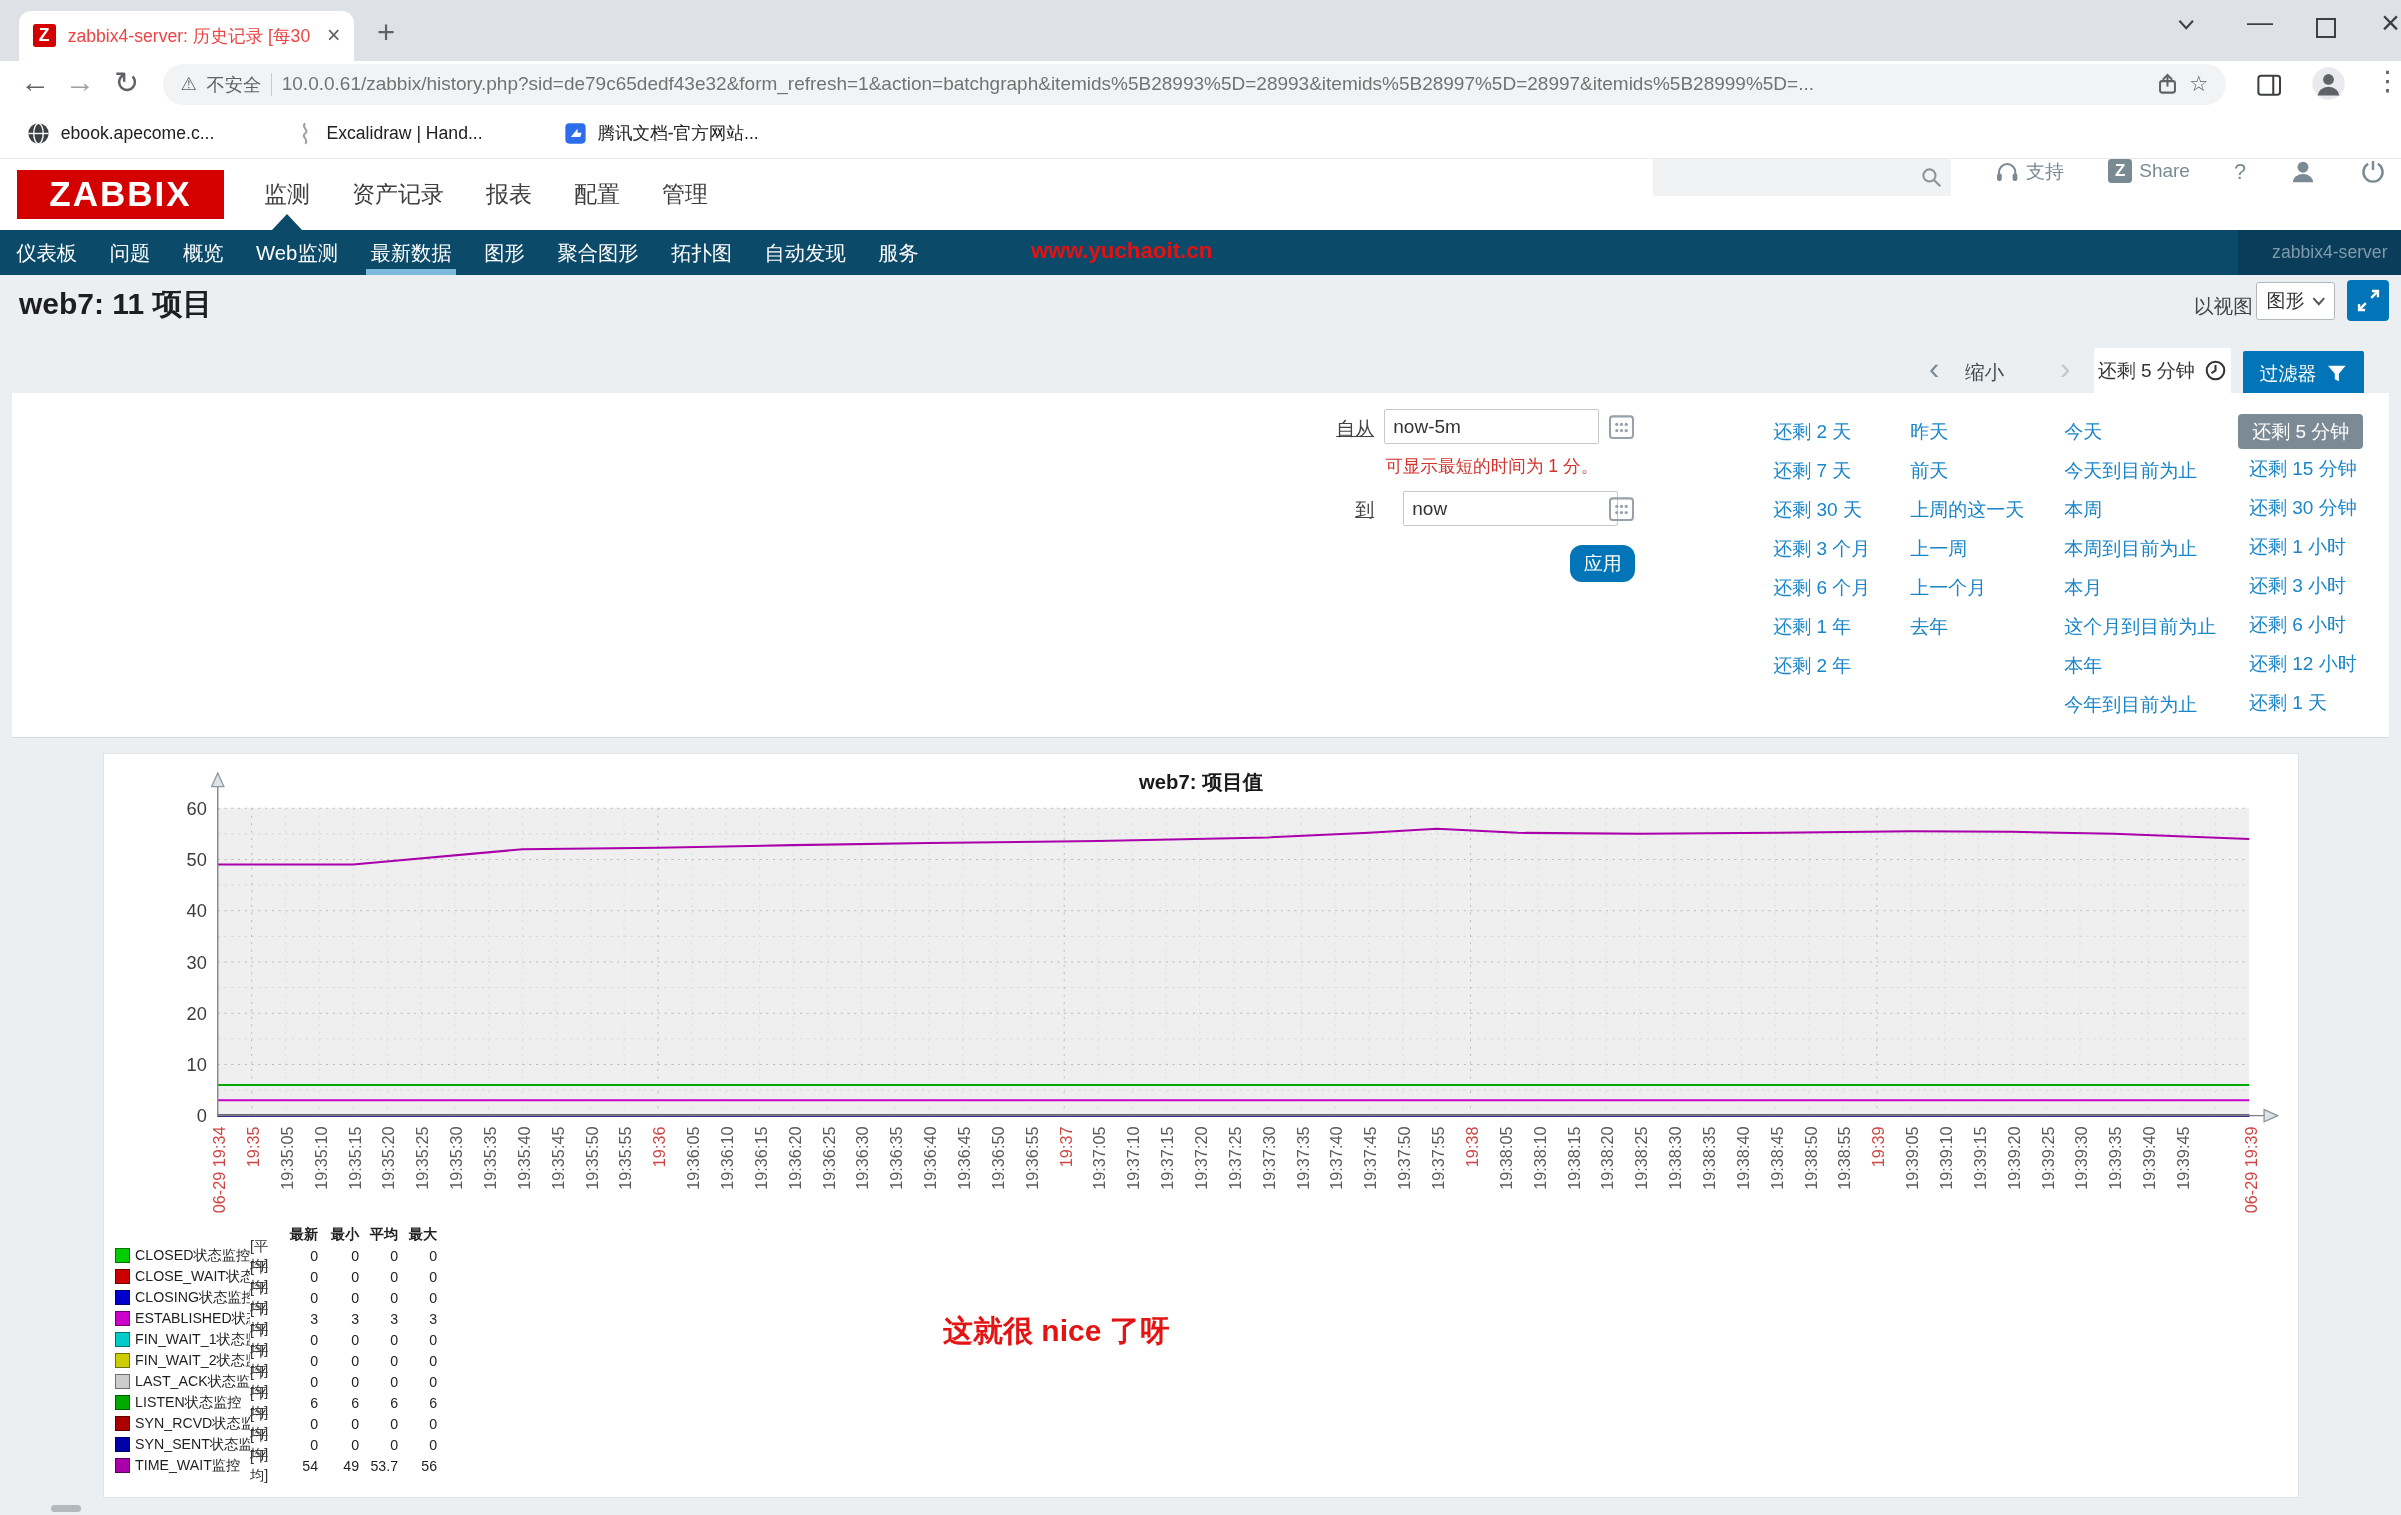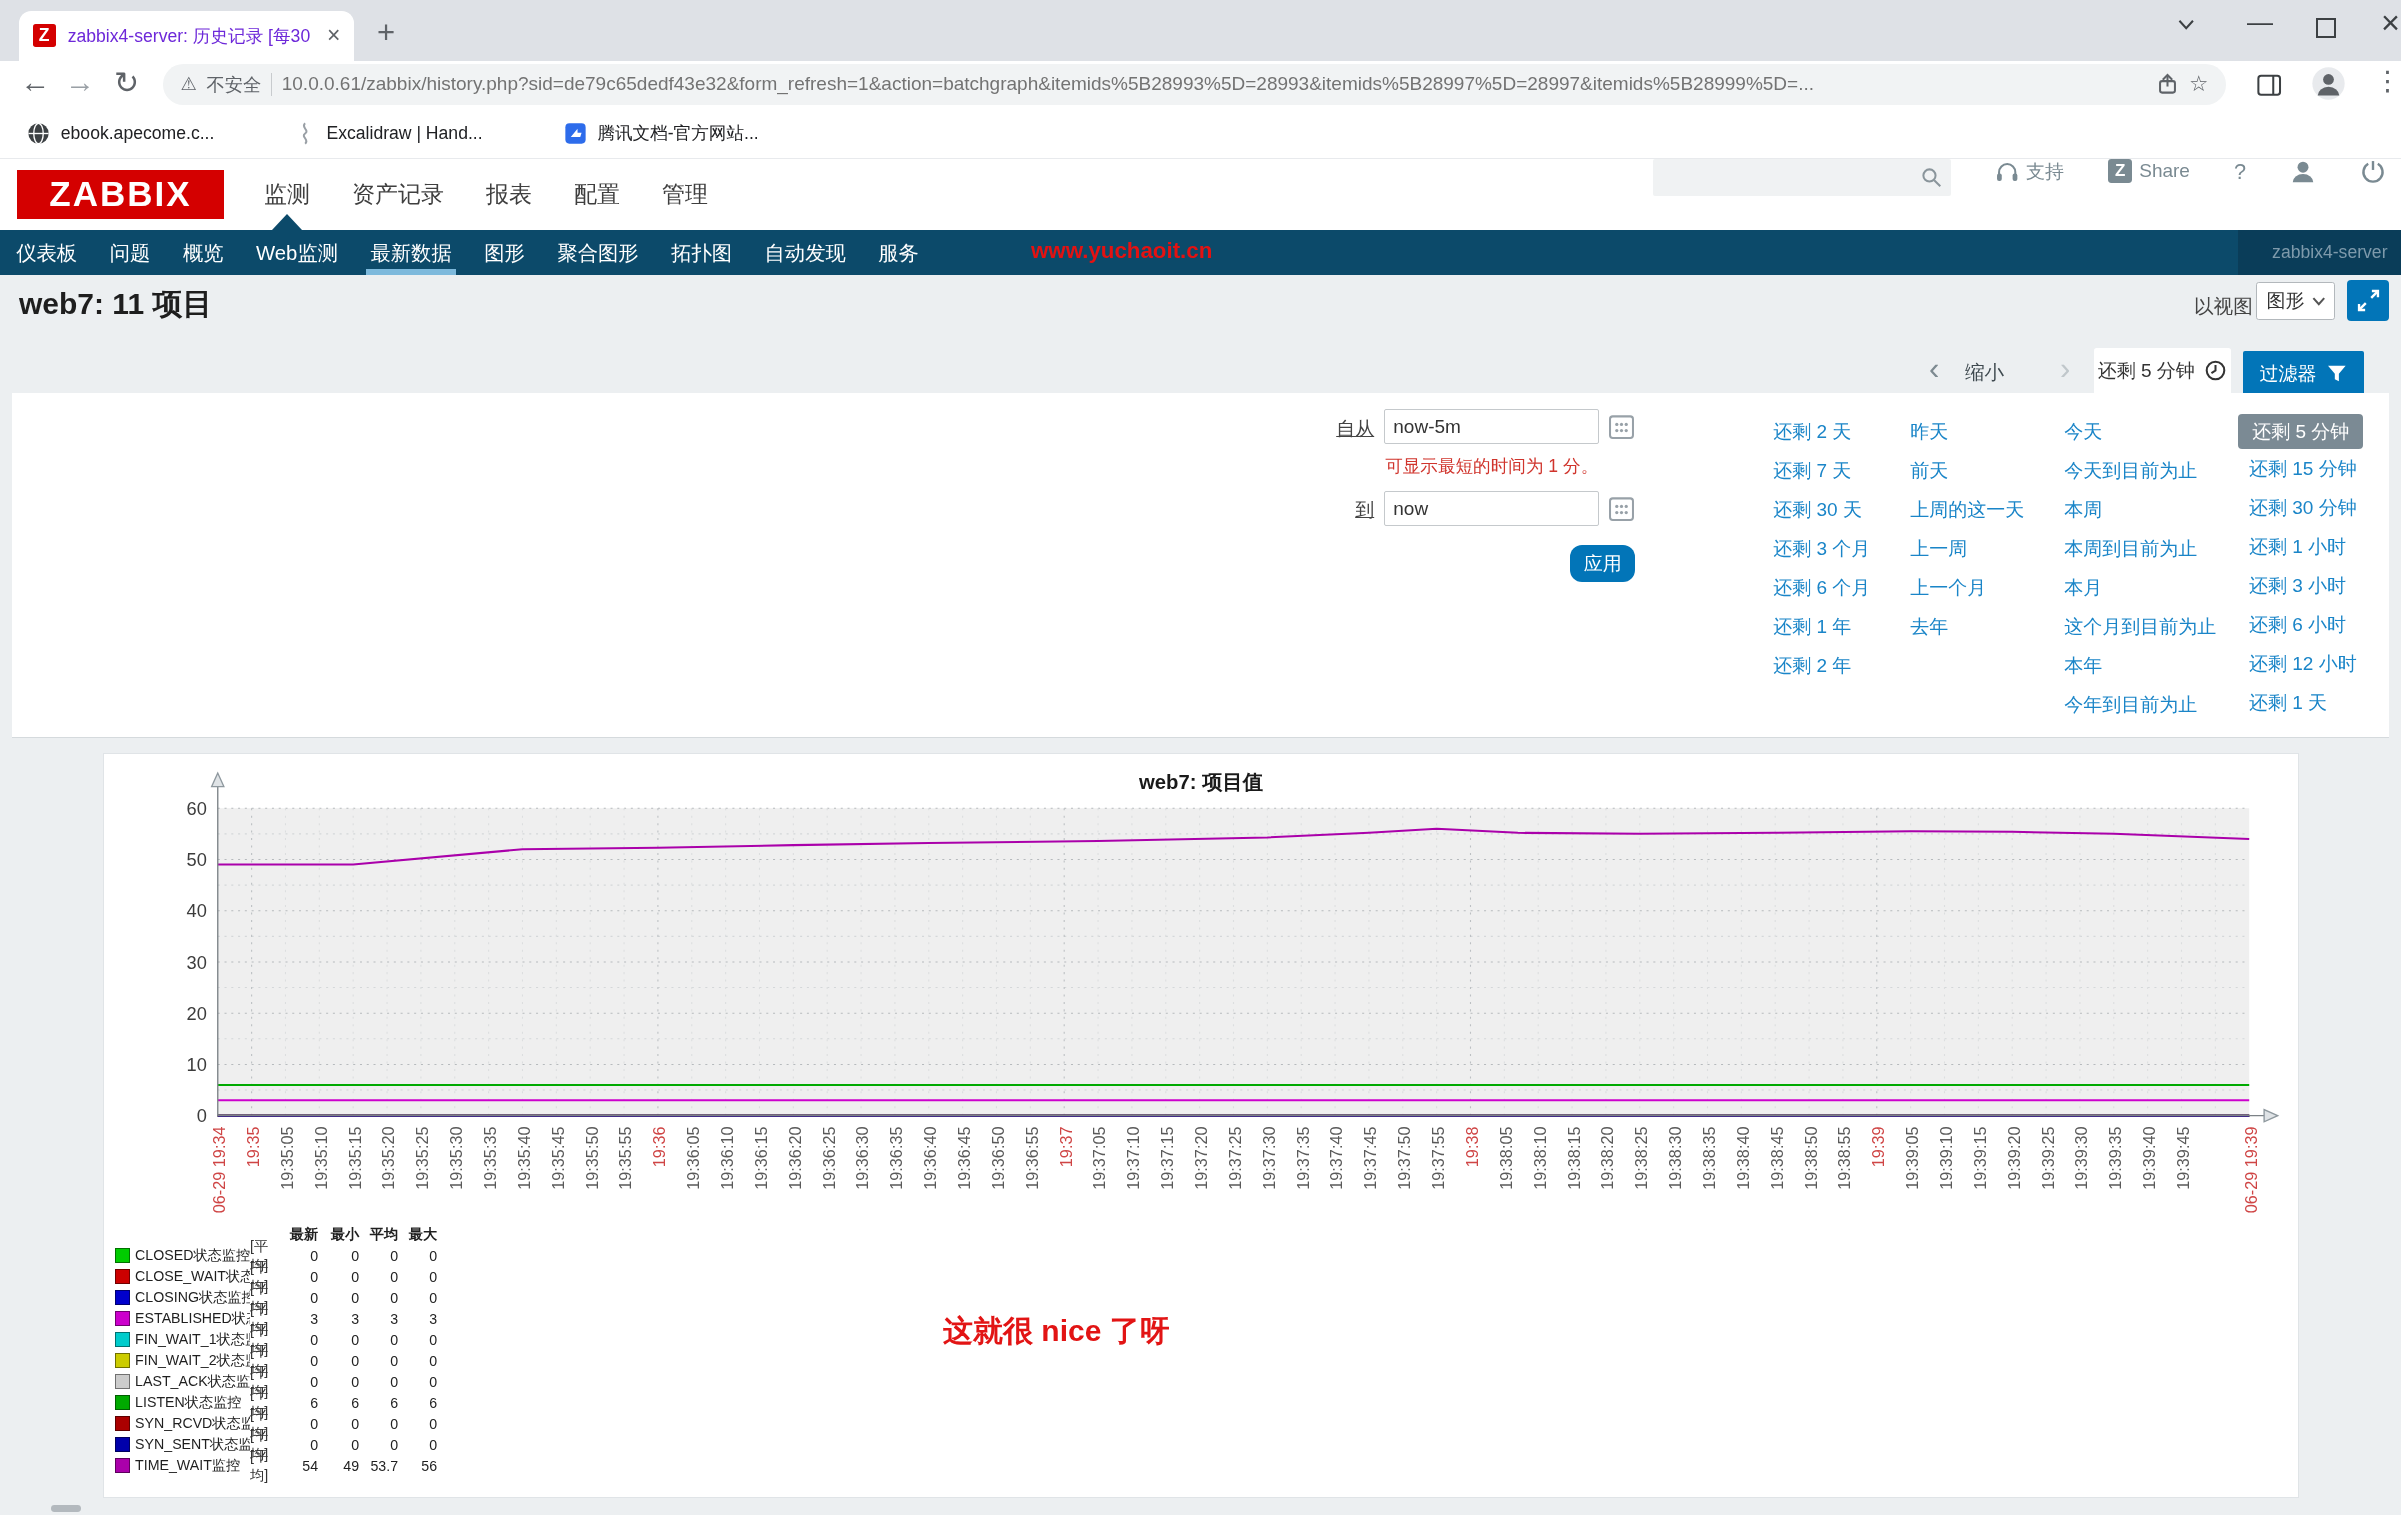--- a/index.html
+++ b/index.html
@@ -6,21 +6,21 @@
   html,body { background:#dee1e6; }
   body { font-family:"Liberation Sans","DejaVu Sans",sans-serif; }
   .screen { position:relative; width:2401px; height:1516px; overflow:hidden; background:#eceff1; }
 
   
   .tabstrip { position:absolute; left:0; top:0; width:2401px; height:61px; background:#dee1e6; }
   .tab { position:absolute; left:19px; top:10.8px; width:335px; height:50px; background:#ffffff;
          border-radius:12.2px 12.2px 0 0; display:flex; align-items:center; padding:0 13.5px; gap:12.2px; }
   .favicon { width:23px; height:23px; background:#d40000; color:#fff; font-weight:bold; font-size:17.6px;
              display:flex; align-items:center; justify-content:center; border-radius:2.7px; flex:0 0 auto; }
-  .tab-title { font-size:17.6px; color:#6d28d9; white-space:nowrap; overflow:hidden; width:251px; }
+  .tab-title { font-size:17.6px; color:#ef4444; white-space:nowrap; overflow:hidden; width:251px; }
   .tab-close { font-size:23px; color:#5f6368; margin-left:auto; }
   .newtab { position:absolute; left:377px; top:15px; font-size:31px; color:#5f6368; }
   .winctl { position:absolute; top:12.2px; font-size:26px; color:#3c4043; }
   .toolbar { position:absolute; left:0; top:61px; width:2401px; height:47px; background:#ffffff; }
   .navbtn { position:absolute; top:4.1px; font-size:30px; color:#5f6368; }
   .urlpill { position:absolute; left:163px; top:2.7px; width:2063px; height:41px; background:#f1f3f4;
              border-radius:20.3px; display:flex; align-items:center; padding:0 17.6px; gap:9.5px; }
   .sec-label { font-size:18.3px; color:#5f6368; white-space:nowrap; }
   .url-sep { width:1.4px; height:23px; background:#c8cbce; }
   .url-input { flex:1; border:none; background:transparent; font-size:19px; color:#737373;
@@ -309,21 +309,21 @@
           <circle cx="13" cy="17" r="2.4" fill="#98a1a8"></circle>
           <circle cx="20" cy="17" r="2.4" fill="#98a1a8"></circle>
           <circle cx="27" cy="17" r="2.4" fill="#98a1a8"></circle>
           <circle cx="13" cy="26" r="2.4" fill="#98a1a8"></circle>
           <circle cx="20" cy="26" r="2.4" fill="#98a1a8"></circle>
           <circle cx="27" cy="26" r="2.4" fill="#98a1a8"></circle>
         </svg>
     </div>
     <div class="fhint">可显示最短的时间为 1 分。</div>
     <div class="flabel" style="left:1281px; top:104px;">到</div>
-    <input class="finput" style="top: 98px;" value="now">
+    <input class="finput" style="top: 98px; margin-left: 19px;" value="now">
     <div class="cal-btn" style="top:102px;">
       <svg class="ic" width="27" height="27" viewBox="0 0 40 40">
           <rect x="3" y="5" width="34" height="32" rx="4" fill="none" stroke="#98a1a8" stroke-width="3"></rect>
           <circle cx="13" cy="17" r="2.4" fill="#98a1a8"></circle>
           <circle cx="20" cy="17" r="2.4" fill="#98a1a8"></circle>
           <circle cx="27" cy="17" r="2.4" fill="#98a1a8"></circle>
           <circle cx="13" cy="26" r="2.4" fill="#98a1a8"></circle>
           <circle cx="20" cy="26" r="2.4" fill="#98a1a8"></circle>
           <circle cx="27" cy="26" r="2.4" fill="#98a1a8"></circle>
         </svg>

